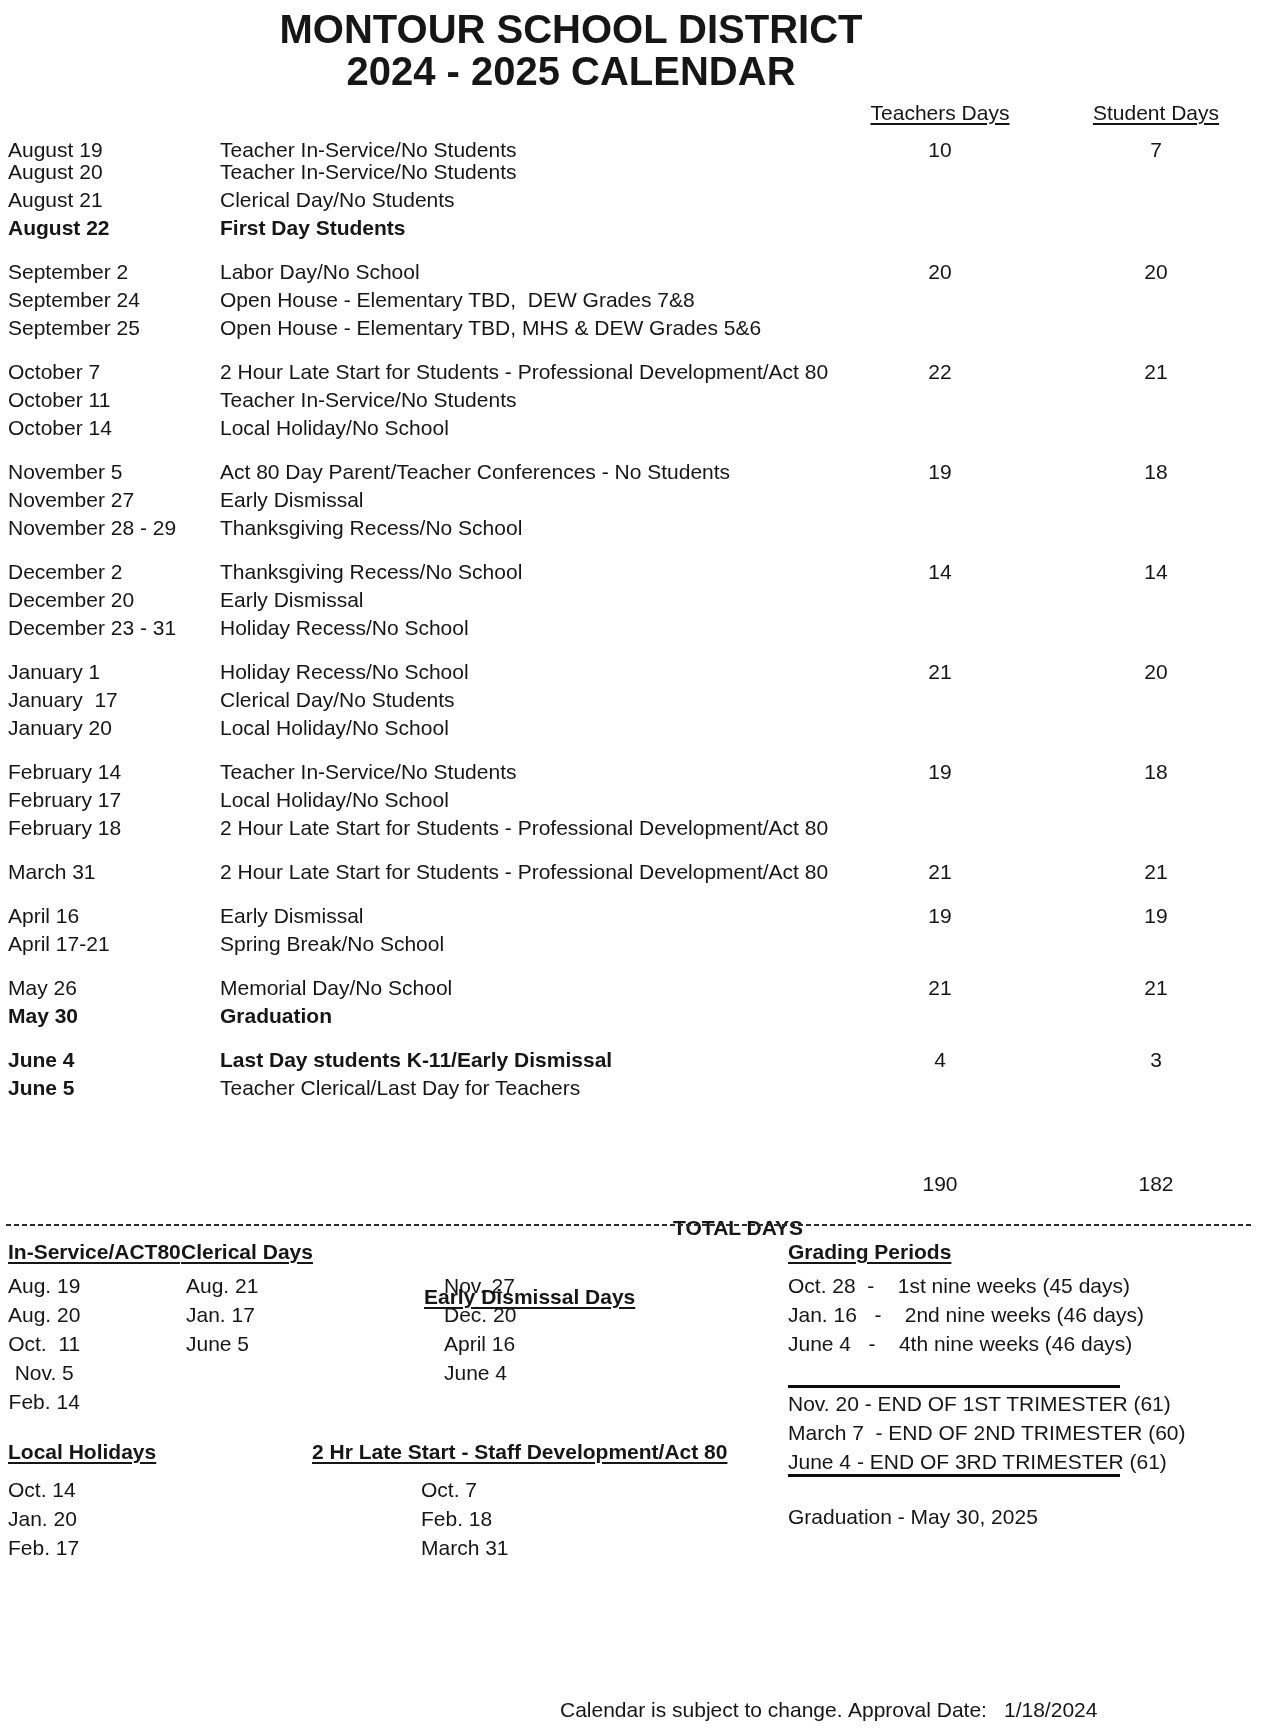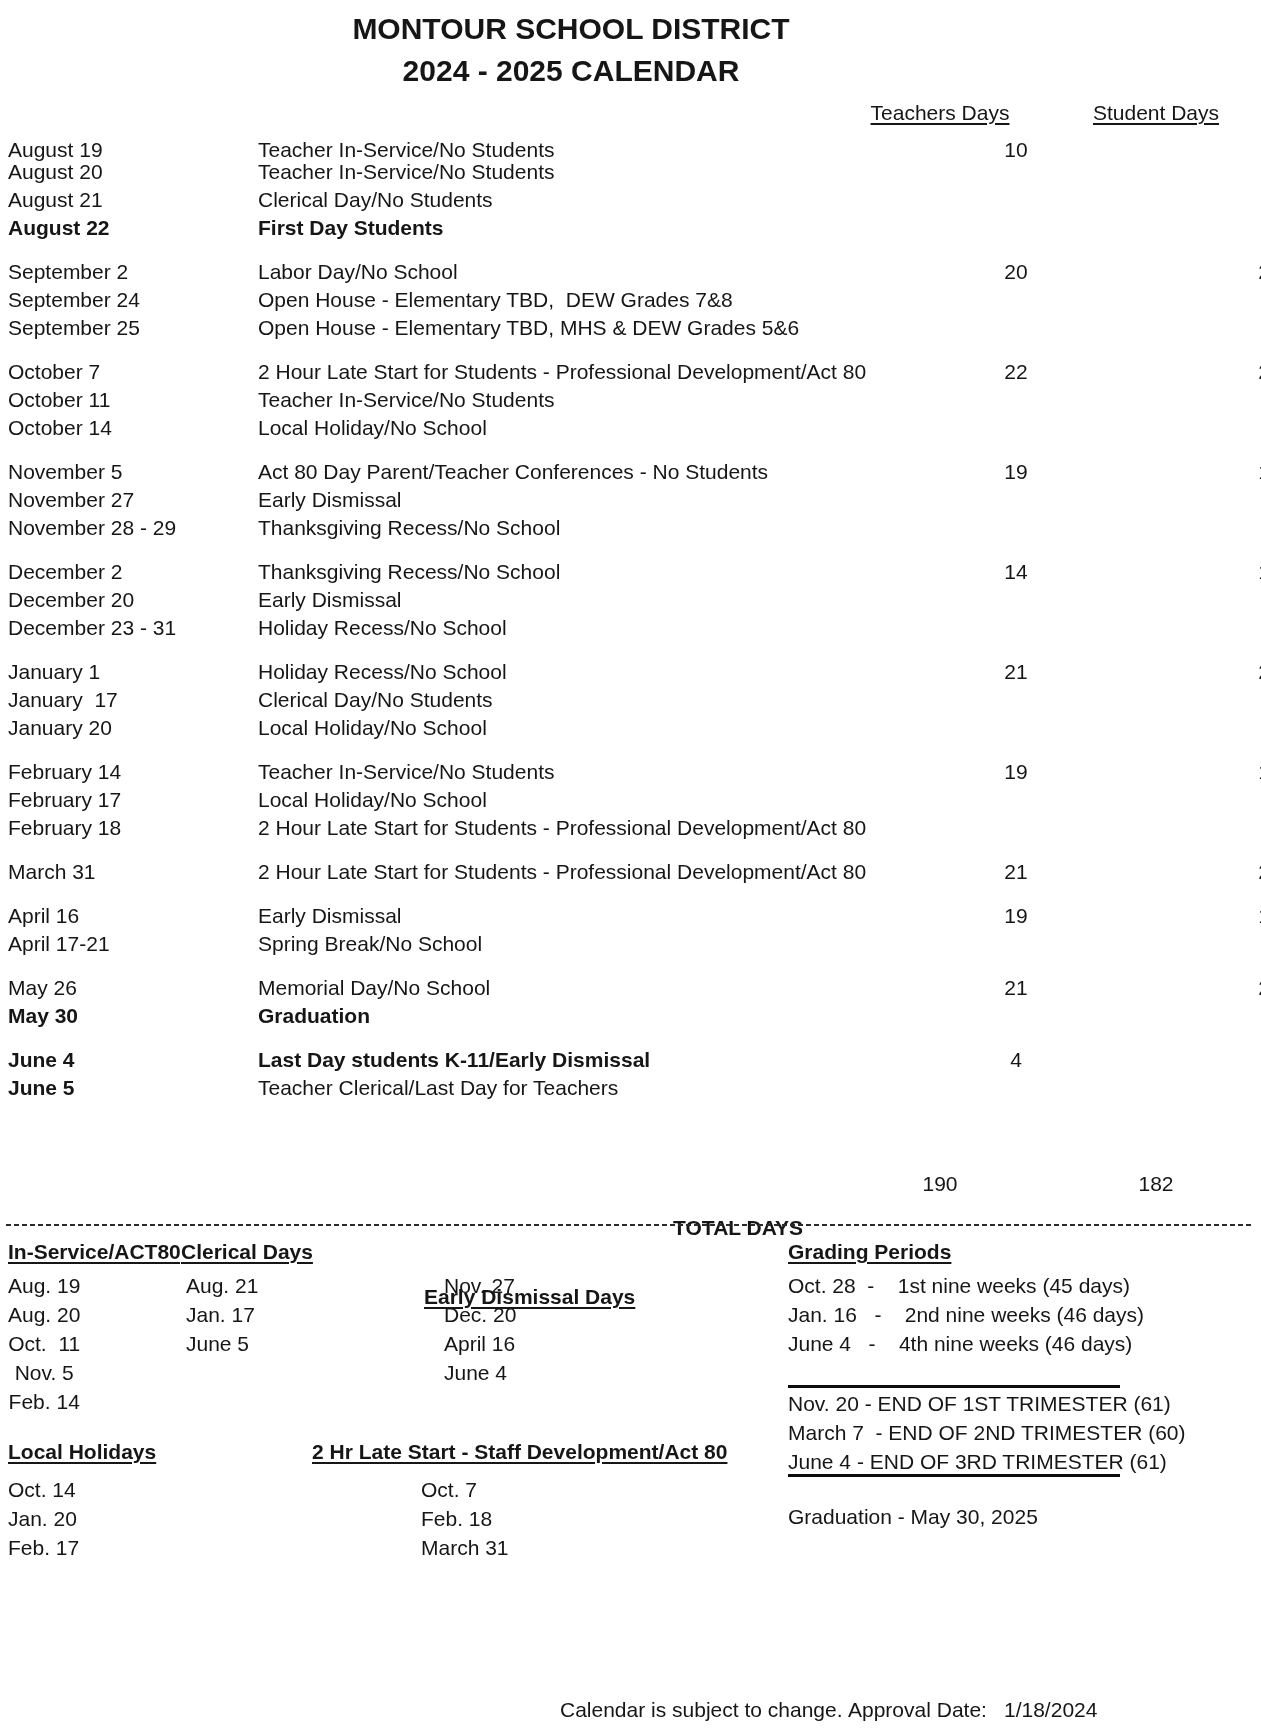--- a/index.html
+++ b/index.html
@@ -5,32 +5,32 @@
   html,body { margin:0; padding:0; }
   body {
     width:1261px; height:1728px; background:#ffffff; color:#161616;
     font-family:"Liberation Sans", sans-serif; font-size:21px;
     position:relative; overflow:hidden;
   }
   .bold { font-weight:bold; }
 
   
   .title-block { position:absolute; top:8px; left:0; width:1142px; text-align:center; }
-  .title-line { font-weight:bold; font-size:30px; line-height:42px; white-space:pre; }
+  .title-line { font-weight:bold; font-size:40px; line-height:42px; white-space:pre; }
 
   
   .cal-header { position:absolute; top:101px; left:8px;
     display:grid; grid-template-columns:212px 610px 220px 212px; }
   .cal-header .th { text-align:center; }
   .cal-header .th span { text-decoration:underline; text-decoration-thickness:2px; text-underline-offset:3px; }
 
   
   .cal-body { position:absolute; top:136px; left:8px; width:1254px; }
   .cal-group { margin-bottom:16px; }
-  .cal-row { display:grid; grid-template-columns:212px 610px 220px 212px; height:28px; line-height:27px;gap:38px; }
+  .cal-row { display:grid; grid-template-columns:212px 610px 220px 212px; height:28px; line-height:27px; }
   .cal-row.tight { height:22px; }
   .cell-date, .cell-desc { white-space:pre; }
   .cell-num { text-align:center; }
 
   .total-row { display:grid; grid-template-columns:212px 610px 220px 212px; margin-top:34px; height:28px; line-height:27px; }
   .total-label { text-align:right; padding-right:27px; font-weight:bold;margin-top:44px; }
 
   
   .dashed-sep { position:absolute; top:1224px; left:6px; width:1248px; height:2px;
     background:repeating-linear-gradient(90deg,#2a2a2a 0 5px, transparent 5px 8px); }

